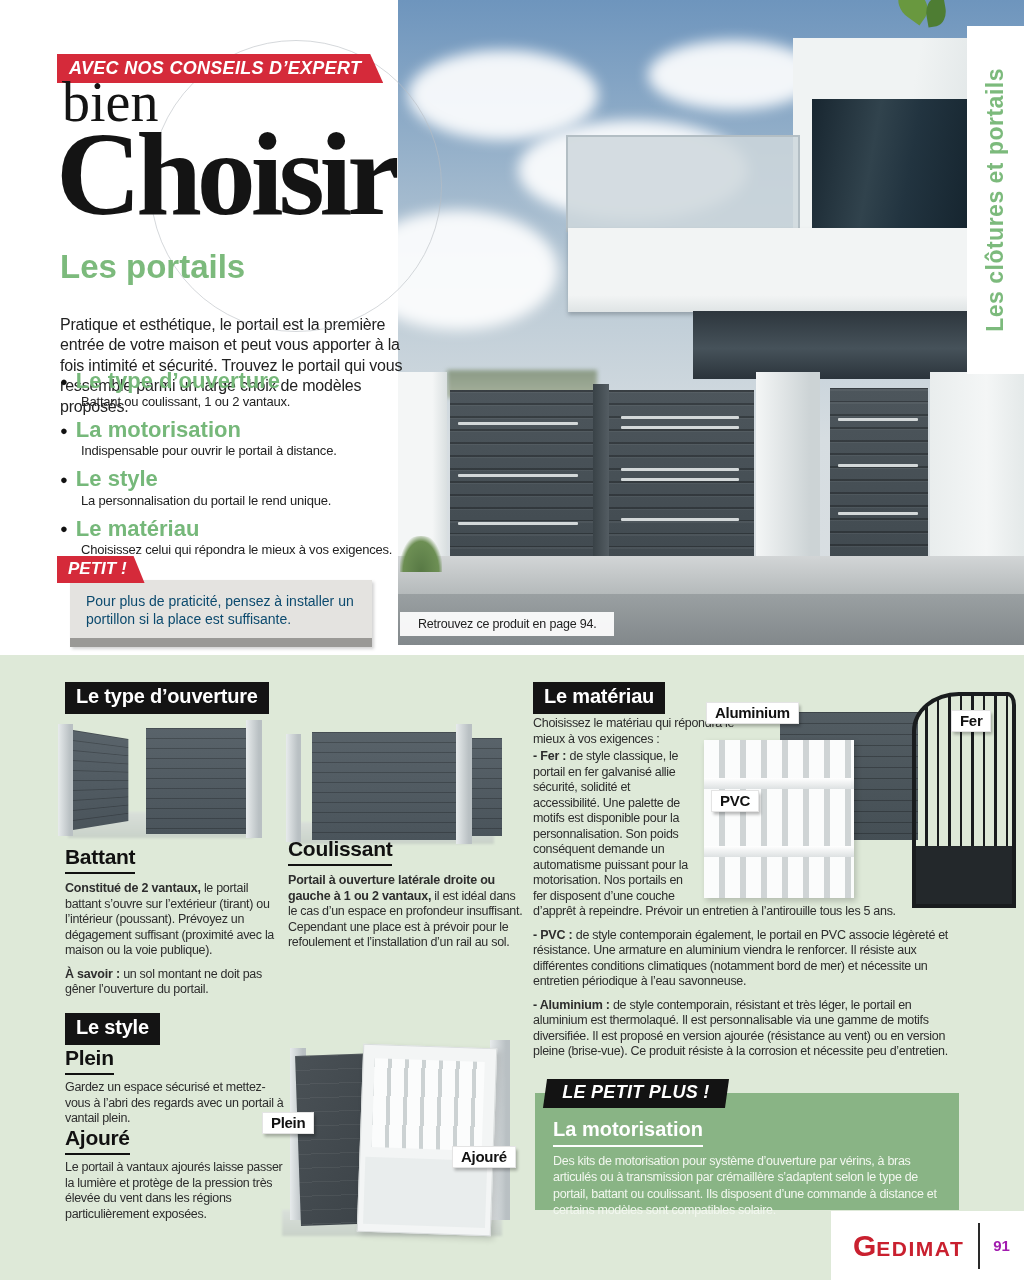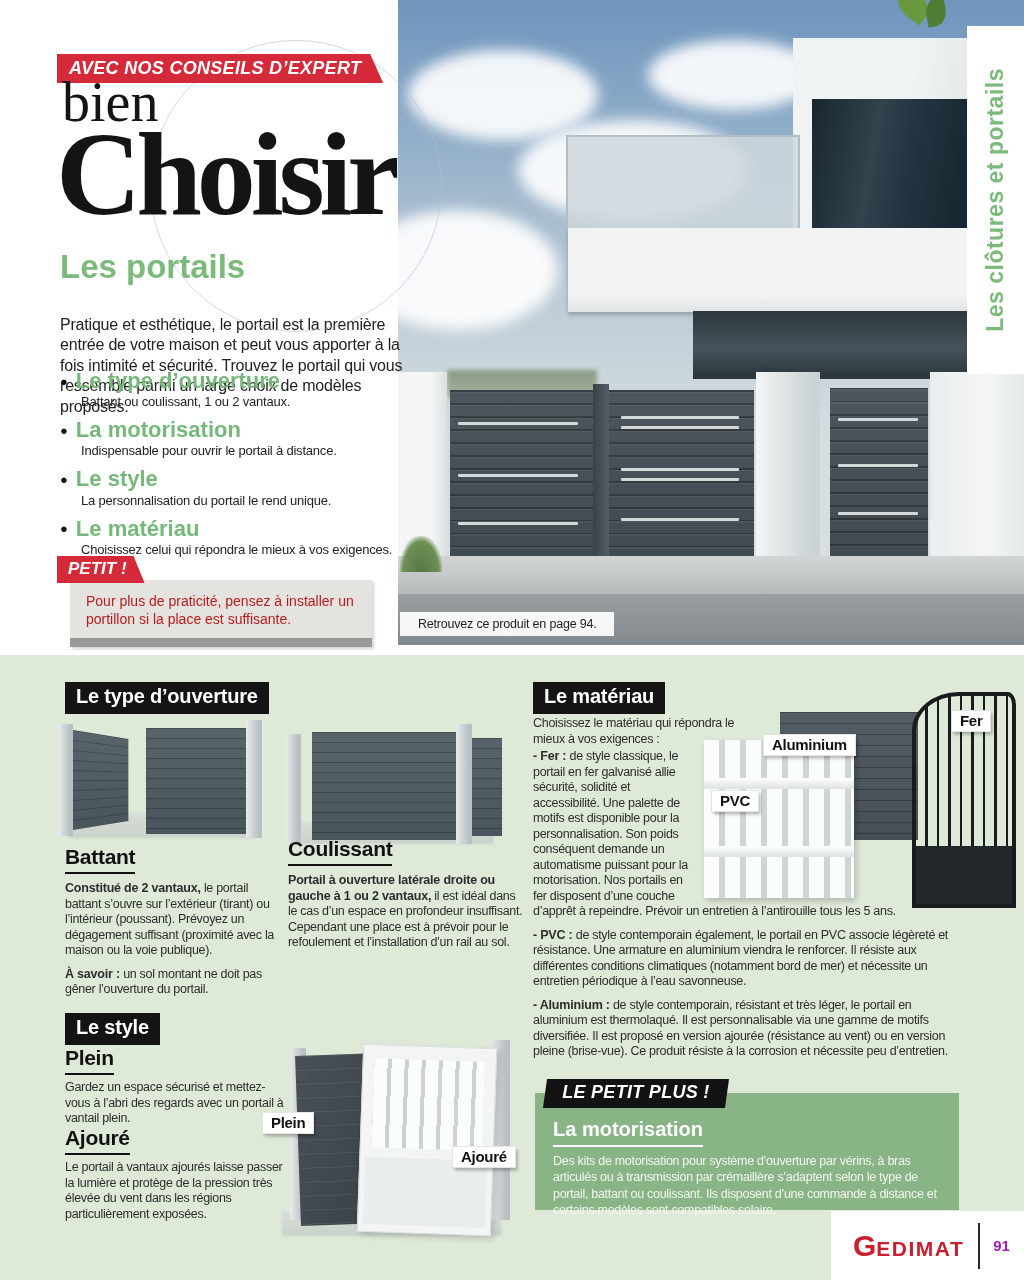--- a/index.html
+++ b/index.html
@@ -75,21 +75,21 @@
   .bullet-dot{color:#111;font-size:13px;line-height:1;}
   .bullet-title{color:#76b87a;font-weight:bold;font-size:22px;line-height:1.1;}
   .bullet-desc{margin:1px 0 0 21px;font-size:13px;color:#222;letter-spacing:-.2px;}
 
   
   .astuce-banner{position:absolute;left:57px;top:556px;z-index:7;background:#d52a3a;color:#fff;
                  font-style:italic;font-weight:bold;font-size:17px;padding:3px 18px 4px 11px;
                  clip-path:polygon(0 0,calc(100% - 11px) 0,100% 100%,0 100%);}
   .astuce-box{position:absolute;left:70px;top:580px;width:302px;background:#e4e3e0;z-index:6;
               box-shadow:2px 2px 3px rgba(0,0,0,.18);}
-  .astuce-box p{margin:0;padding:13px 14px 10px 16px;font-size:14px;color:#b91c1c;line-height:1.25;}
+  .astuce-box p{margin:0;padding:13px 14px 10px 16px;font-size:14px;color:#0c4a6e;line-height:1.25;}
   .astuce-bar{height:9px;background:#9a9996;}
 
   
   .green-section{position:absolute;left:0;top:655px;width:1024px;height:625px;background:#dee9d8;}
   .black-header{position:absolute;background:#141414;color:#fff;font-weight:bold;font-size:20px;
                 padding:3px 11px 6px;letter-spacing:-.2px;z-index:2;}
   .sub-h{position:absolute;font-weight:bold;font-size:21px;color:#111;border-bottom:2.5px solid #111;
          padding-bottom:3px;letter-spacing:-.3px;z-index:2;}
   .body-txt{position:absolute;font-size:12.5px;line-height:1.24;color:#2d2d2d;letter-spacing:-.3px;z-index:2;}
   .body-txt p{margin:0 0 8px 0;}
@@ -302,21 +302,21 @@
   </div>
 
   <div class="illust" style="left:700px;top:684px;width:320px;height:228px;">
     <div class="alu-panel" style="left:80px;top:28px;width:138px;height:128px;"></div>
     <div class="fer-gate" style="left:212px;top:8px;width:96px;height:208px;"></div>
     <div class="pvc-fence" style="left:4px;top:56px;width:150px;height:158px;">
       <div class="pvc-rail" style="top:38px;"></div>
       <div class="pvc-rail" style="top:106px;"></div>
     </div>
   </div>
-  <div class="tag" style="left:763px;top:702px;margin-top:32px;">Aluminium</div>
+  <div class="tag" style="left:706px;top:702px;">Aluminium</div>
   <div class="tag" style="left:951px;top:710px;">Fer</div>
   <div class="tag" style="left:711px;top:790px;">PVC</div>
 
   <div class="body-txt" style="left:533px;top:749px;width:432px;">
     <div class="mat-spacer"></div>
     <p><b>- Fer :</b><span> de style classique, le portail en fer galvanisé allie sécurité, solidité et accessibilité. Une palette de motifs est disponible pour la personnalisation. Son poids conséquent demande un automatisme puissant pour la motorisation. Nos portails en fer disposent d’une couche d’apprêt à repeindre. Prévoir un entretien à l’antirouille tous les 5 ans.</span></p>
     <p><b>- PVC :</b><span> de style contemporain également, le portail en PVC associe légèreté et résistance. Une armature en aluminium viendra le renforcer. Il résiste aux différentes conditions climatiques (notamment bord de mer) et nécessite un entretien périodique à l’eau savonneuse.</span></p>
     <p><b>- Aluminium :</b><span> de style contemporain, résistant et très léger, le portail en aluminium est thermolaqué. Il est personnalisable via une gamme de motifs diversifiée. Il est proposé en version ajourée (résistance au vent) ou en version pleine (brise-vue). Ce produit résiste à la corrosion et nécessite peu d’entretien.</span></p>
   </div>
 

